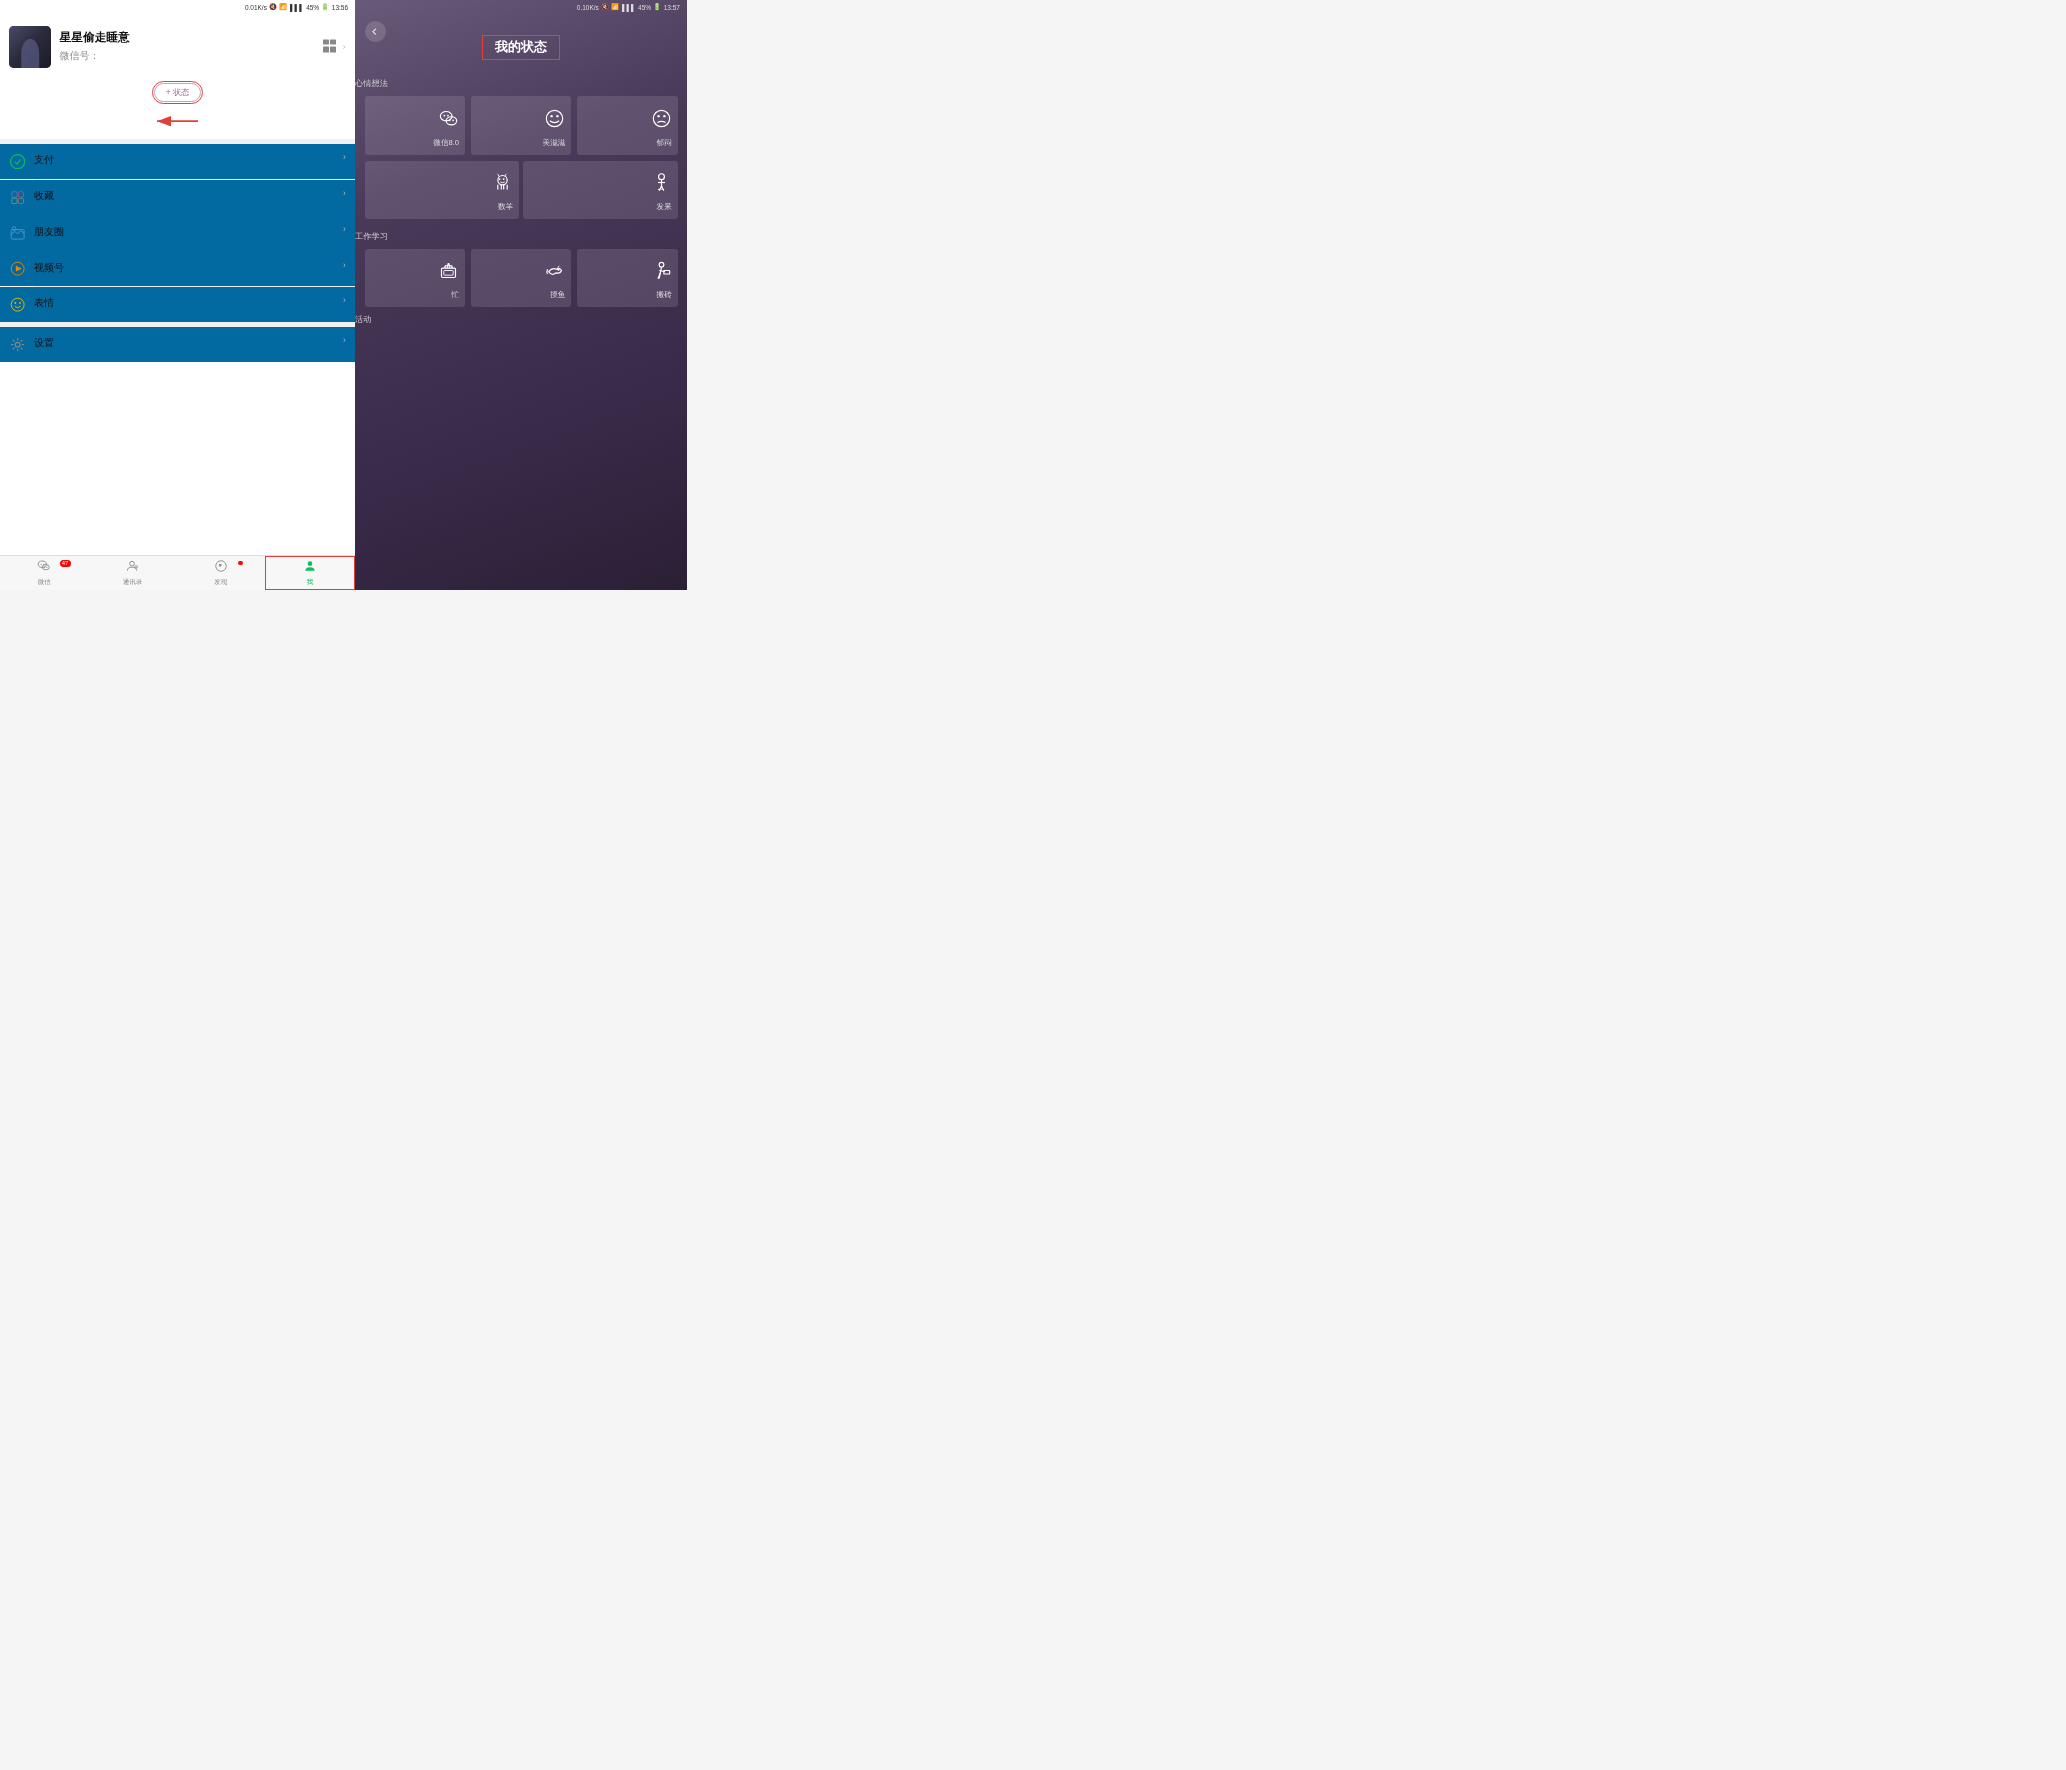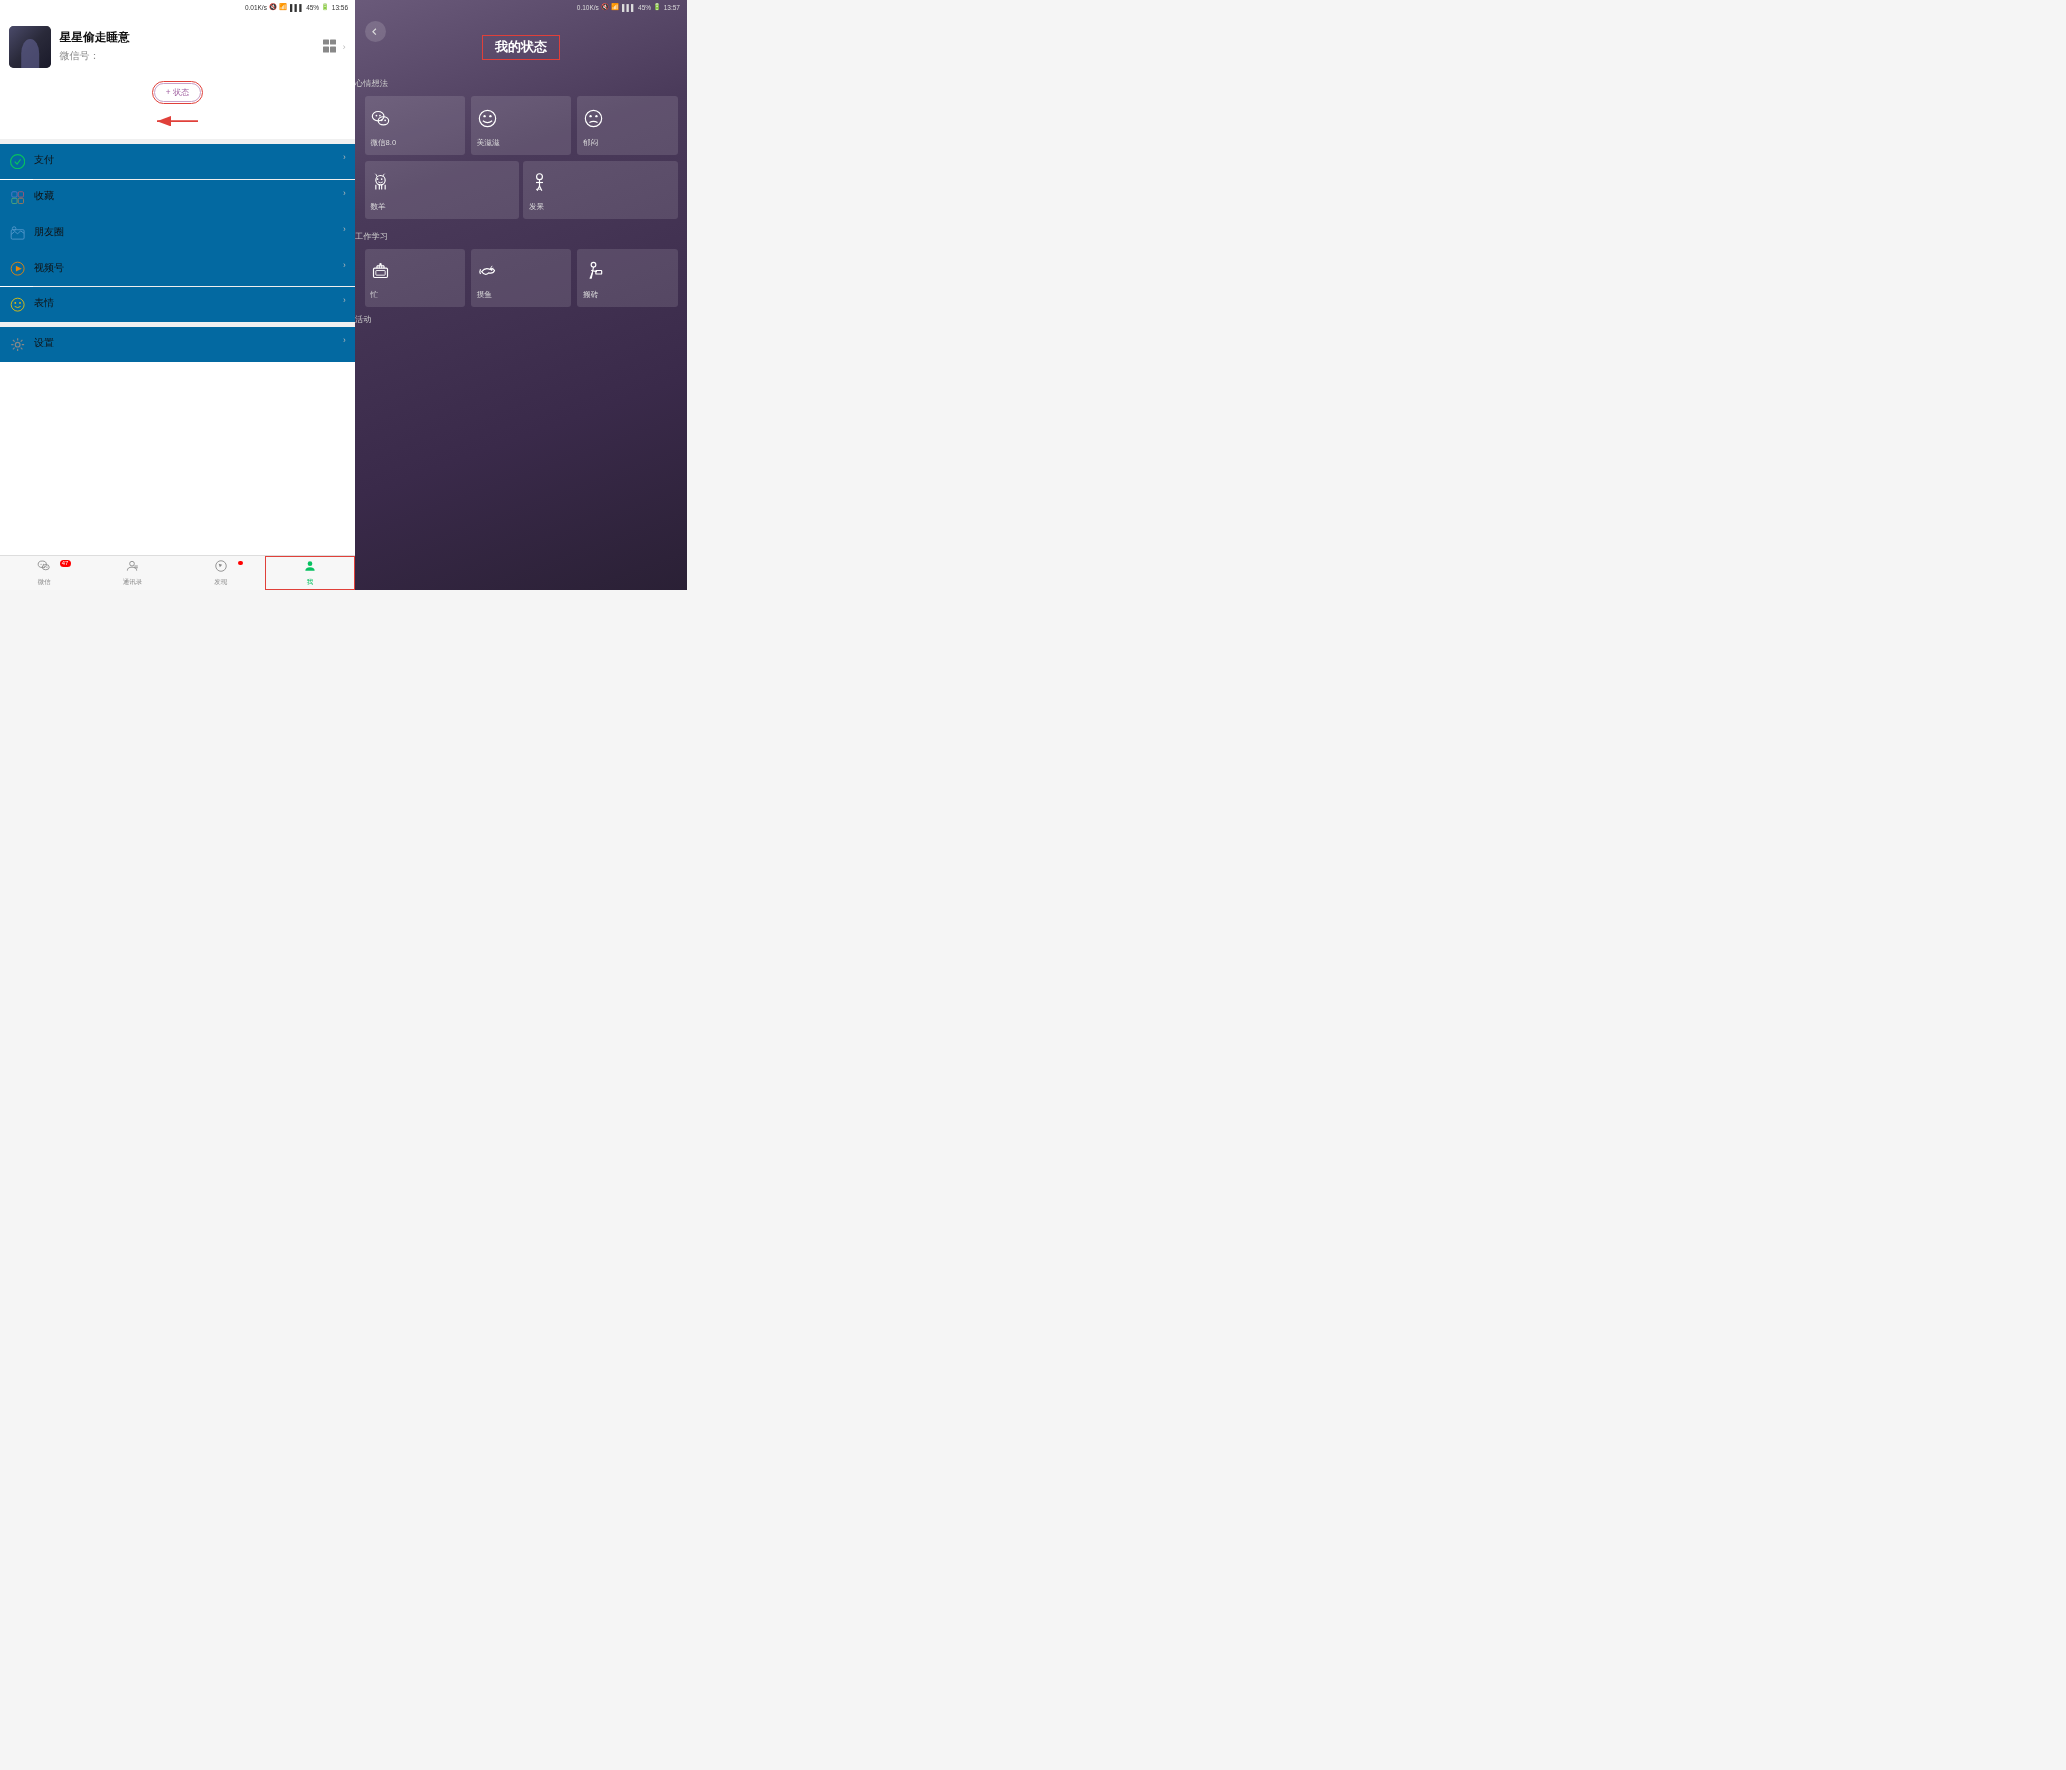--- a/index.html
+++ b/index.html
@@ -311,21 +311,21 @@
       gap: 4px;
       padding: 0 9.4px;
     }
 
     .status-card {
       background: rgba(255,255,255,0.12);
       border-radius: 3px;
       padding: 11.7px 5.9px 7px;
       display: flex;
       flex-direction: column;
-      align-items: flex-start;
+      align-items: flex-end;
       gap: 4.7px;
       cursor: pointer;
     }
 
     .status-card-icon {
       font-size: 16.4px;
       color: #fff;
     }
 
     .status-card-label {

